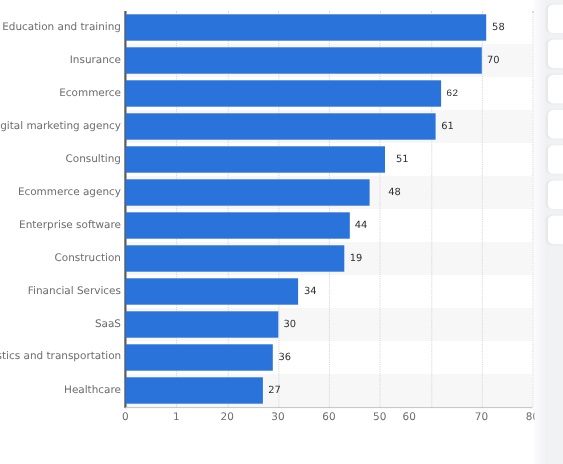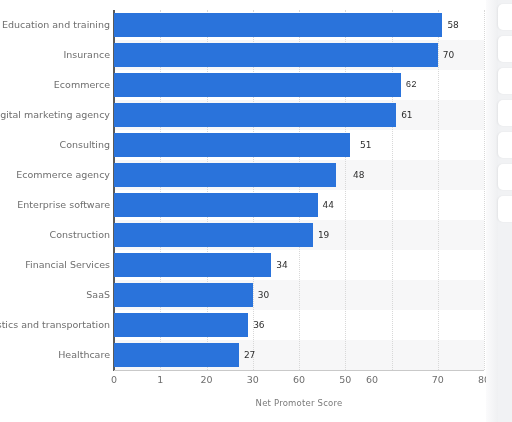--- a/index.html
+++ b/index.html
@@ -227,21 +227,20 @@
         <div class="tick-label" style="left: 160.25px;">1</div>
         <div class="tick-label" style="left: 206.5px;">20</div>
         <div class="tick-label" style="left: 252.75px;">30</div>
         <div class="tick-label" style="left: 299px;">60</div>
         <div class="tick-label" style="left: 345.25px;">50</div>
         <div class="tick-label" style="left: 372px;">60</div>
         <div class="tick-label" style="left: 437.75px;">70</div>
         <div class="tick-label" style="left: 484px;">80</div>
       </div>
 
-    <div class="axis-title">Net Promoter Score</div>
   </div>
 
   <div id="right-panel">
     <div class="panel-fade"></div>
     <div id="panel-cards">
         <div class="card" style="top: 4px;"></div>
         <div class="card" style="top: 36px;"></div>
         <div class="card" style="top: 68px;"></div>
         <div class="card" style="top: 100px;"></div>
         <div class="card" style="top: 132px;"></div>

